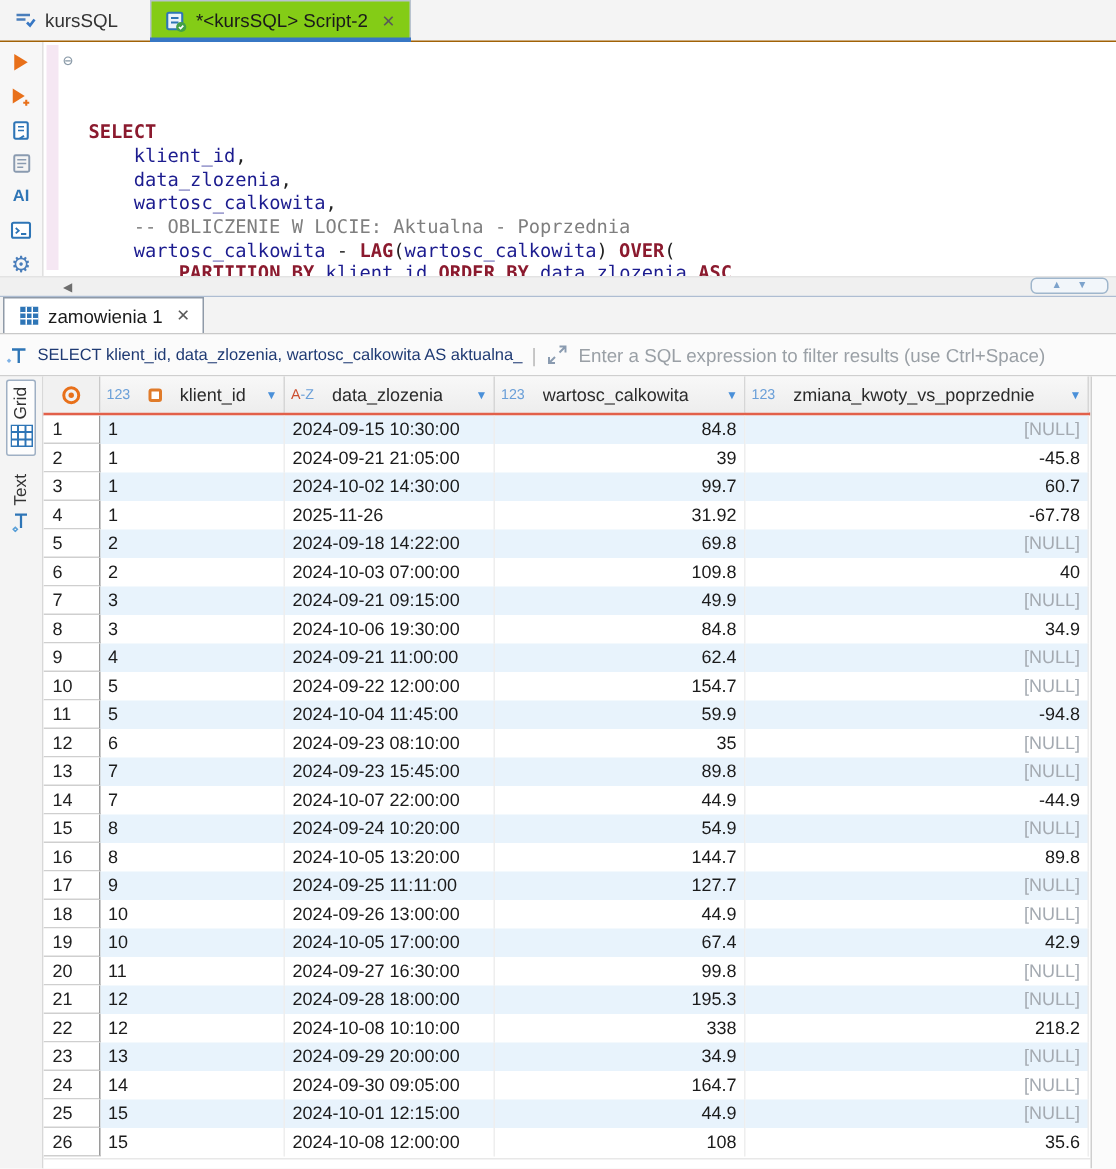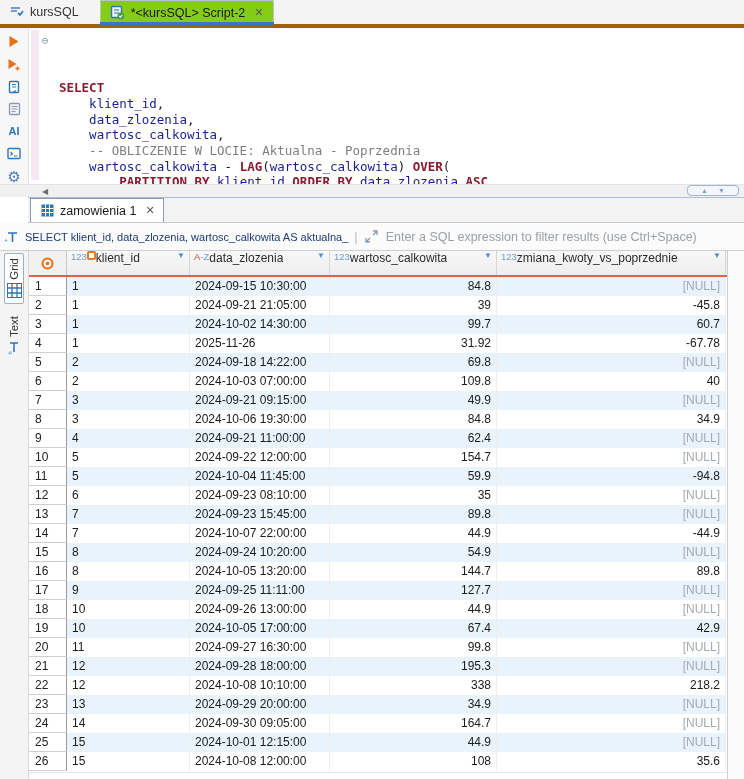--- a/index.html
+++ b/index.html
@@ -2,21 +2,21 @@
 <html><head>
 <meta charset="utf-8">
 <style>
   * { margin:0; padding:0; box-sizing:border-box; }
   html,body { width:744px; height:779px; overflow:hidden; background:#f4f4f4;
               font-family:"Liberation Sans", sans-serif; }
   .window { width:744px; height:779px; display:flex; flex-direction:column; background:#fff; }
 
   
   .ed-tabbar { height:28px; background:#f4f4f4; display:flex; align-items:stretch;
-               border-bottom:4px solid #a16207; flex:0 0 auto; }
+               border-bottom:1px solid #a16207; flex:0 0 auto; }
   .ed-tab { display:flex; align-items:center; gap:5px; padding:0 9px; font-size:12.5px; color:#333;
             position:relative; cursor:default; }
   .ed-tab.active { background:#84cc16; border:1px solid #b9c3cf; border-bottom:none; color:#1a1a1a; }
   .ed-tab.active::after { content:""; position:absolute; left:-1px; right:-1px; bottom:-1px;
             height:3px; background:#3777c4; }
   .tab-close { font-size:11px; color:#5a5a5a; margin-left:4px; cursor:pointer; }
   .icon16 { width:16px; height:16px; display:inline-flex; align-items:center; justify-content:center; }
 
   
   .ed-body { height:156px; display:flex; background:#fff; flex:0 0 auto; }
@@ -39,21 +39,21 @@
   .ed-hscroll { height:13px; background:#f0f0f0; border-top:1px solid #e3e3e3; display:flex;
                 align-items:center; position:relative; flex:0 0 auto; }
   .hs-arrow { margin-left:42px; font-size:8px; color:#6e6e6e; }
   .collapse-pill { position:absolute; right:5px; top:0px; width:52px; height:11px; background:#f2f6fa;
                    border:1px solid #9fb6cc; border-radius:4px; display:flex; align-items:center;
                    justify-content:center; gap:10px; z-index:5; }
   .collapse-pill span { font-size:7px; color:#7da3cc; line-height:1; cursor:pointer; }
 
   
   .res-tabbar { height:26px; background:#f3f3f3; border-top:1px solid #aebdd2;
-                border-bottom:1px solid #c9c9c9; display:flex; align-items:stretch; flex:0 0 auto;margin-left:28px; }
+                border-bottom:1px solid #c9c9c9; display:flex; align-items:stretch; flex:0 0 auto; }
   .res-tab { display:flex; align-items:center; gap:5px; padding:0 8px; margin-left:2px; background:#fff;
              border:1px solid #8f9aa8; border-bottom:none; font-size:12.5px; color:#1a1a1a; }
 
   
   .filter-bar { height:28px; background:#fbfbfb; border-bottom:1px solid #cfcfcf; display:flex;
                 align-items:center; padding:0 6px 0 3px; gap:6px; flex:0 0 auto; }
   .filter-query { font-size:11px; color:#1f3a73; white-space:nowrap; }
   .filter-sep { color:#bbb; font-size:13px; }
   .filter-placeholder { font-size:12.5px; color:#9aa0a6; white-space:nowrap; overflow:hidden; }
 
@@ -62,21 +62,21 @@
   .side-tabs { width:29px; background:#f4f4f4; border-right:1px solid #d8d8d8; display:flex;
                flex-direction:column; align-items:center; padding-top:2px; gap:8px; }
   .vtab { display:flex; flex-direction:column; align-items:center; gap:3px; padding:4px 1px; }
   .vtab.sel { background:#fdfdfd; border:1px solid #9fb0c4; border-radius:2px; }
   .vtext { writing-mode:vertical-lr; transform:rotate(180deg); font-size:11.5px; color:#333; }
   .grid-area { flex:1; display:flex; flex-direction:column; min-width:0; }
 
   .grid-header { height:26px; display:flex; background:#f1f1f1; border-bottom:2px solid #e2604a; flex:0 0 auto; }
   .corner { width:38px; display:flex; align-items:center; justify-content:center;
             border-right:1px solid #c9c9c9; background:#f1f1f1; }
-  .hcell { display:flex; align-items:flex-start; gap:0; padding:0 4px; border-right:1px solid #d6d6d6;
+  .hcell { display:flex; align-items:center; gap:12px; padding:0 4px; border-right:1px solid #d6d6d6;
            background:linear-gradient(#f8f8f8,#ededed); font-size:12px; color:#2b2b2b; overflow:hidden; }
   .badge { font-size:9.5px; color:#6a9fd8; flex:0 0 auto; }
   .badge .ba { color:#cc4f30; }
   .keyicon { width:9px; height:9px; border:2px solid #e07b2a; border-radius:2px; background:#fff;
              flex:0 0 auto; }
   .hlabel { white-space:nowrap; overflow:hidden; }
   .harrow { margin-left:auto; font-size:8px; color:#4a90d9; cursor:pointer; }
   .c0 { width:123px; } .c1 { width:140px; } .c2 { width:167px; } .c3 { width:229px; }
 
   .grid-scrollwrap { flex:1; display:flex; min-height:0; }

